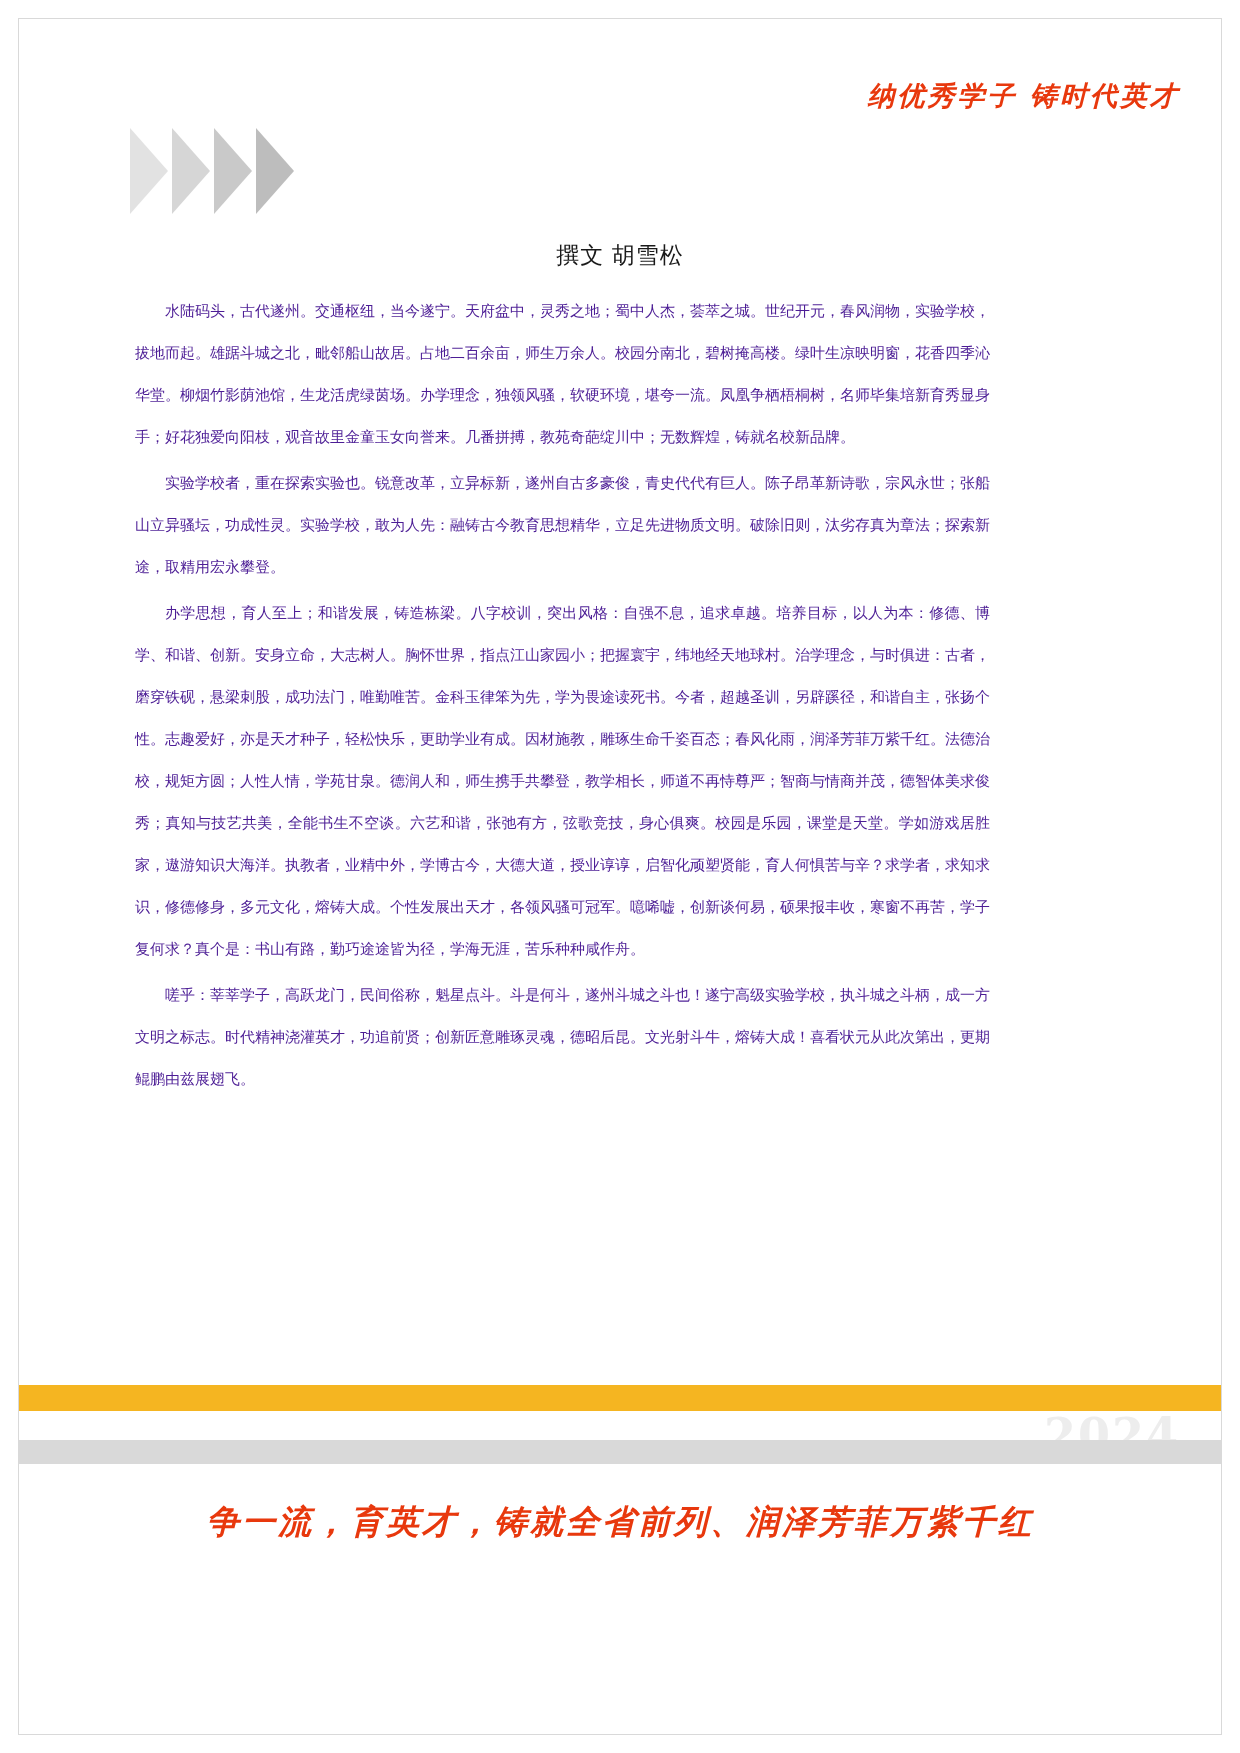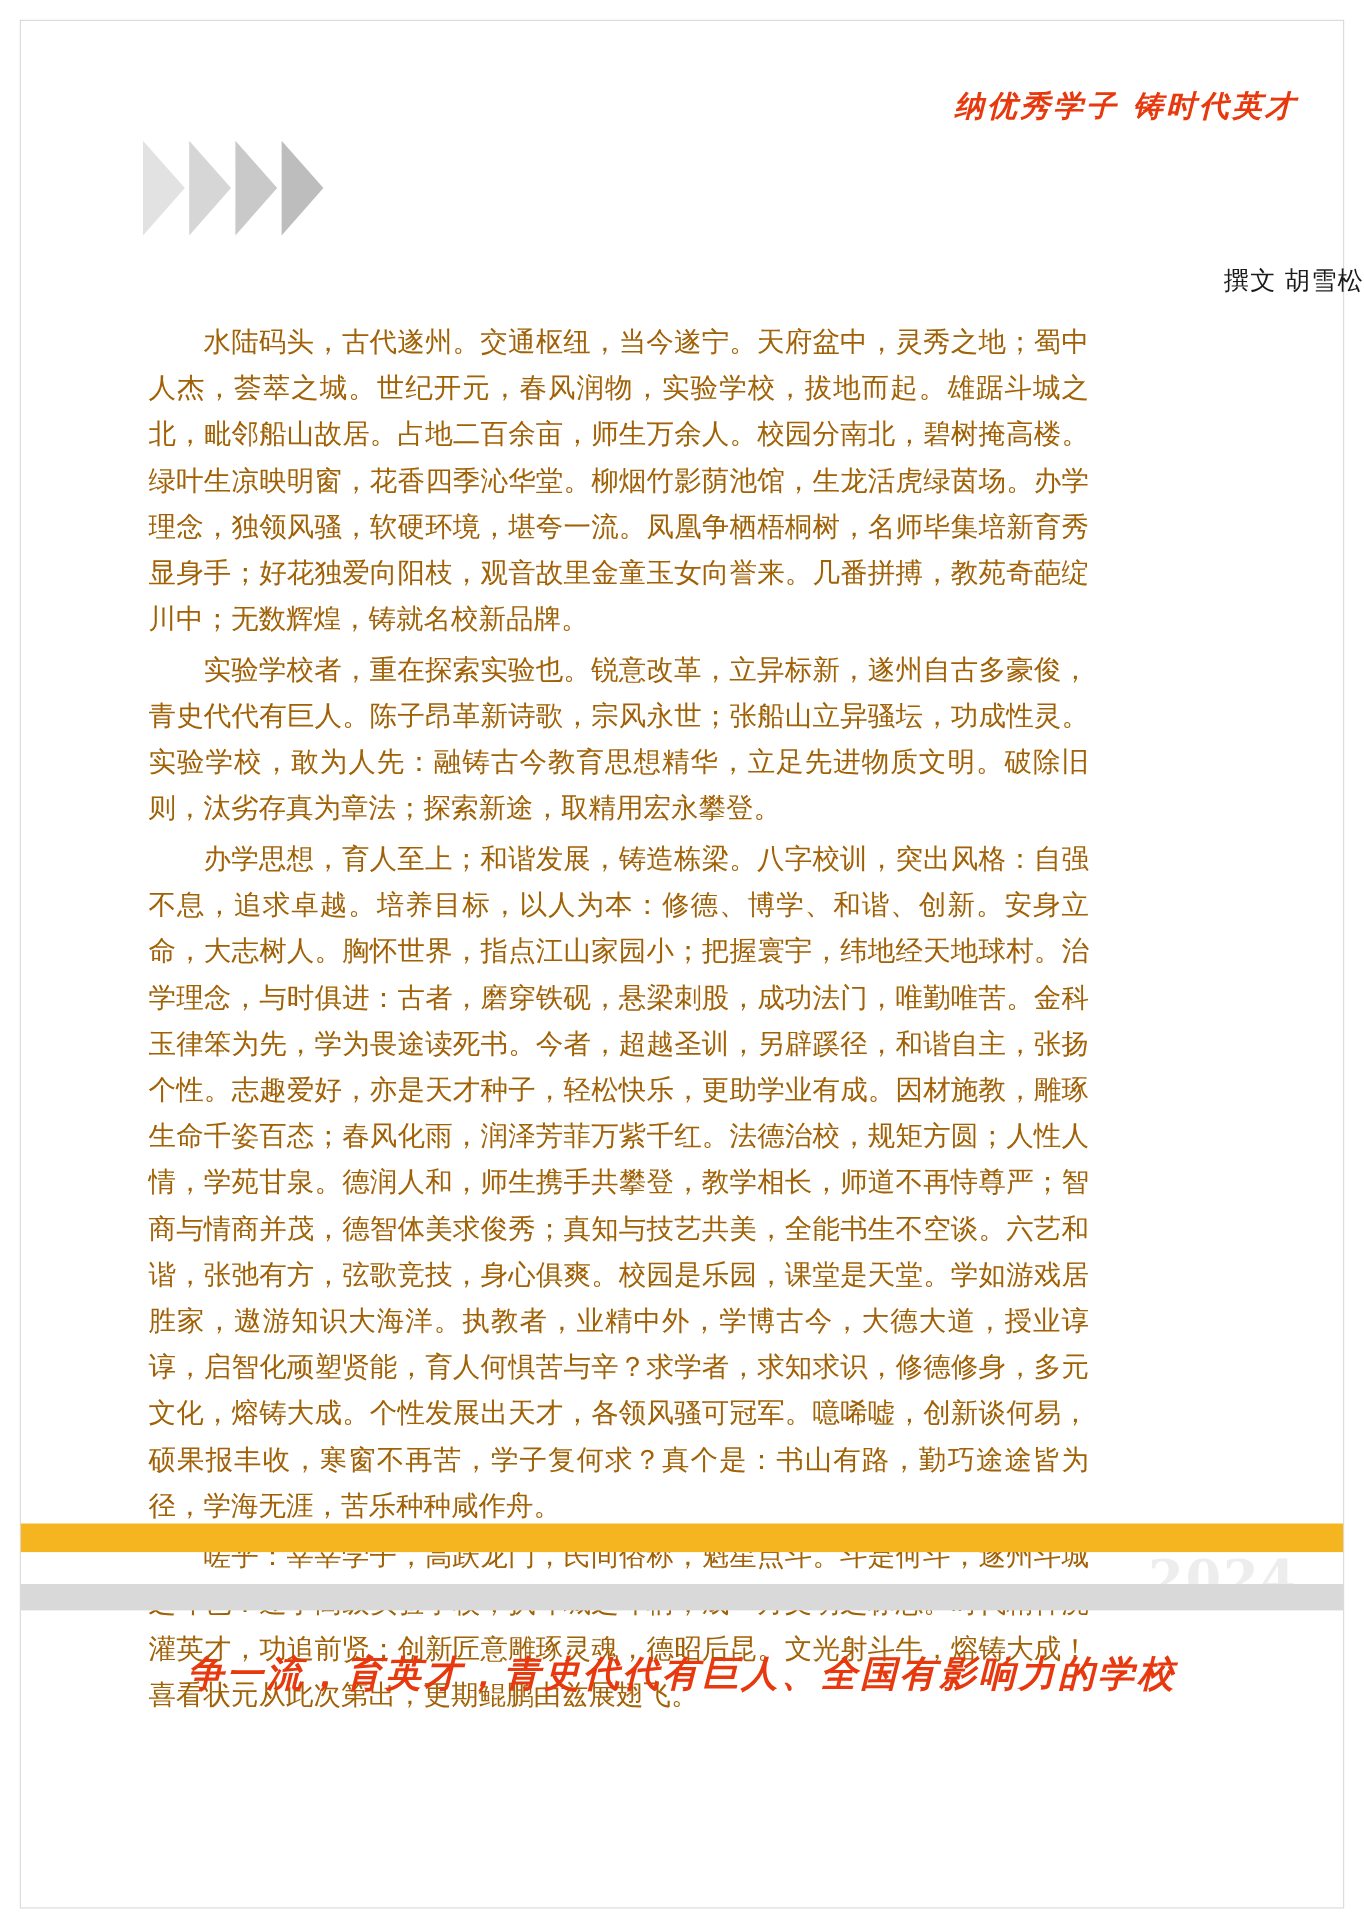--- a/index.html
+++ b/index.html
@@ -82,35 +82,35 @@
     font-size: 52px;
     color: #e8380d;
     letter-spacing: 2px;
     white-space: nowrap;
   }
 
   .byline {
     position: absolute;
     left: 0; right: 0;
     top: 240px;
-    text-align: right;
+    text-align: center;
     font-size: 23px;
     color: #1a1a1a;
     font-family: "Liberation Sans", sans-serif;
     letter-spacing: 1px;
   }
 
   .body-text {
     position: absolute;
     left: 135px;
     top: 290px;
     width: 855px;
-    font-size: 25px;
+    font-size: 15px;
     line-height: 42px;
-    color: #a16207;
+    color: #4c1d95;
     text-align: justify;
     text-justify: inter-ideograph;
   }
   .body-text p {
     margin: 0 0 4px 0;
     text-indent: 2em;
   }
 
   .date-line {
     position: absolute;
@@ -188,15 +188,15 @@
     <p>实验学校者，重在探索实验也。锐意改革，立异标新，遂州自古多豪俊，青史代代有巨人。陈子昂革新诗歌，宗风永世；张船山立异骚坛，功成性灵。实验学校，敢为人先：融铸古今教育思想精华，立足先进物质文明。破除旧则，汰劣存真为章法；探索新途，取精用宏永攀登。</p>
     <p>办学思想，育人至上；和谐发展，铸造栋梁。八字校训，突出风格：自强不息，追求卓越。培养目标，以人为本：修德、博学、和谐、创新。安身立命，大志树人。胸怀世界，指点江山家园小；把握寰宇，纬地经天地球村。治学理念，与时俱进：古者，磨穿铁砚，悬梁刺股，成功法门，唯勤唯苦。金科玉律笨为先，学为畏途读死书。今者，超越圣训，另辟蹊径，和谐自主，张扬个性。志趣爱好，亦是天才种子，轻松快乐，更助学业有成。因材施教，雕琢生命千姿百态；春风化雨，润泽芳菲万紫千红。法德治校，规矩方圆；人性人情，学苑甘泉。德润人和，师生携手共攀登，教学相长，师道不再恃尊严；智商与情商并茂，德智体美求俊秀；真知与技艺共美，全能书生不空谈。六艺和谐，张弛有方，弦歌竞技，身心俱爽。校园是乐园，课堂是天堂。学如游戏居胜家，遨游知识大海洋。执教者，业精中外，学博古今，大德大道，授业谆谆，启智化顽塑贤能，育人何惧苦与辛？求学者，求知求识，修德修身，多元文化，熔铸大成。个性发展出天才，各领风骚可冠军。噫唏嘘，创新谈何易，硕果报丰收，寒窗不再苦，学子复何求？真个是：书山有路，勤巧途途皆为径，学海无涯，苦乐种种咸作舟。</p>
     <p>嗟乎：莘莘学子，高跃龙门，民间俗称，魁星点斗。斗是何斗，遂州斗城之斗也！遂宁高级实验学校，执斗城之斗柄，成一方文明之标志。时代精神浇灌英才，功追前贤；创新匠意雕琢灵魂，德昭后昆。文光射斗牛，熔铸大成！喜看状元从此次第出，更期鲲鹏由兹展翅飞。</p>
   </div>
 
 
   <div class="gold-bar"></div>
   <div class="year-mark">2024</div>
   <div class="gray-bar"></div>
 
-  <div class="bottom-slogan">争一流，育英才，青史代代有巨人、全国有影响力的学校</div>
+  <div class="bottom-slogan">争一流，育英才，铸就全省前列、润泽芳菲万紫千红</div>
 
 </div>
 
 </body></html>

